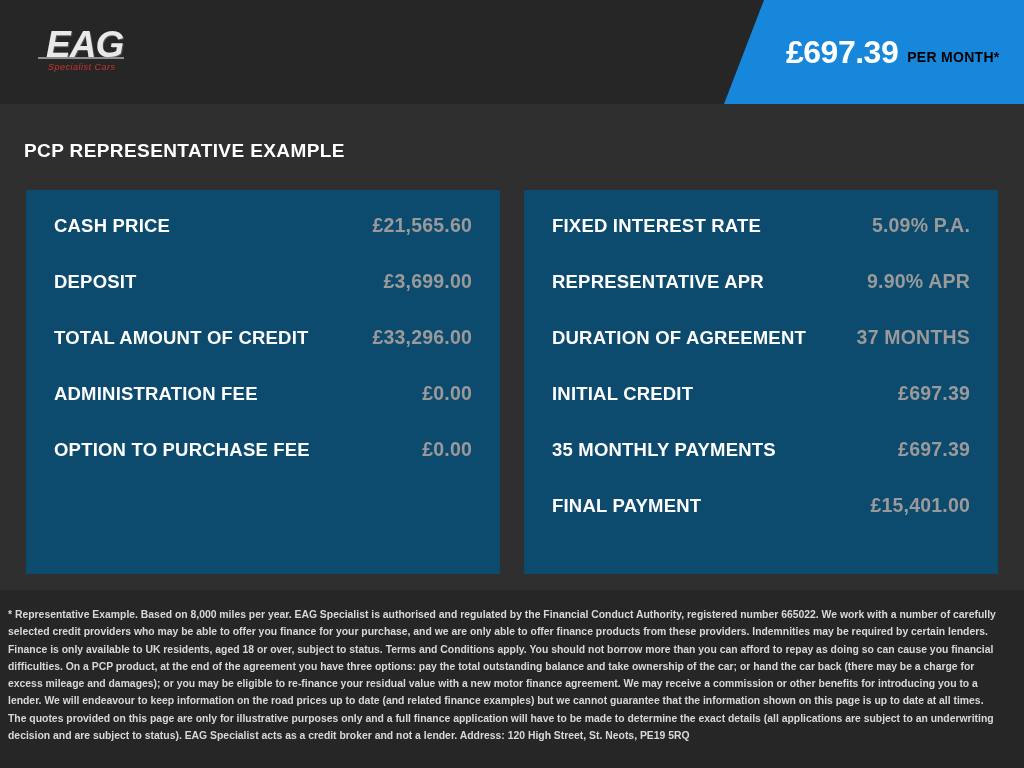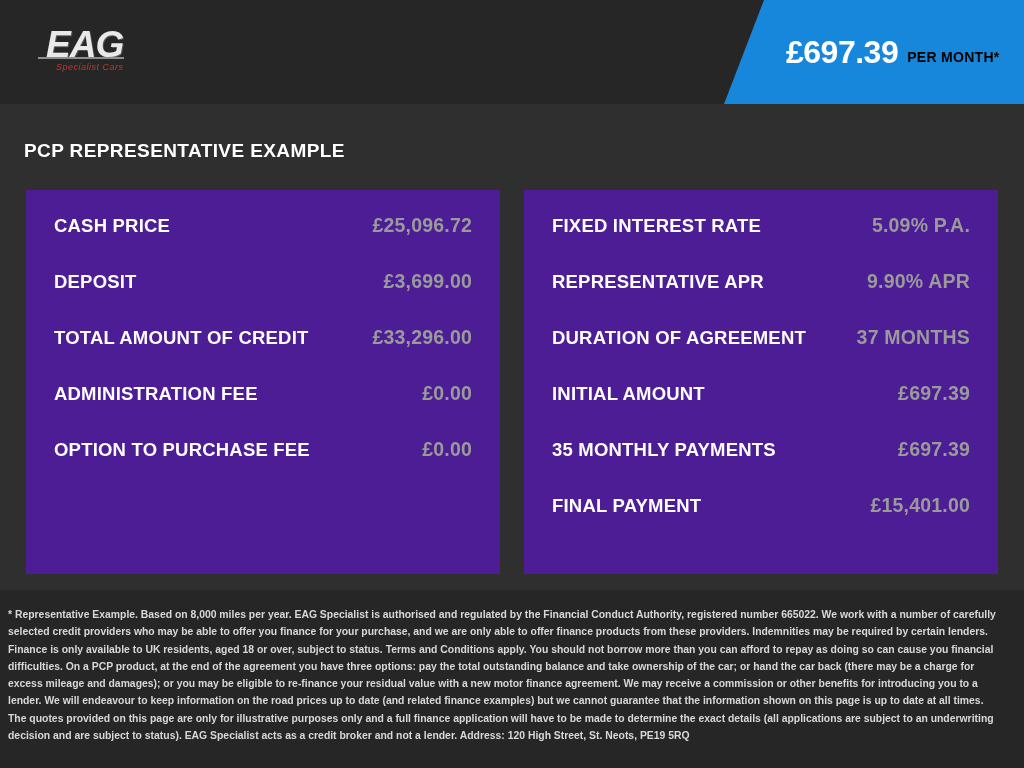--- a/index.html
+++ b/index.html
@@ -41,21 +41,21 @@
     line-height: 38px;
     text-shadow: 1px 1px 0 #555;
     margin-left: 8px;
   }
   .logo-sub {
     font-size: 9px;
     font-style: italic;
     color: #c9342b;
     letter-spacing: 0.5px;
     margin-top: -2px;
-    margin-left: 18px;
+    margin-left: 10px;
   }
   .logo-rule {
     position: absolute;
     left: 0;
     top: 31px;
     width: 86px;
     height: 2px;
     background: #8e8e8e;
   }
   .price-banner {
@@ -97,21 +97,21 @@
     padding: 36px 0 0 24px;
   }
 
   
   .panels {
     display: flex;
     gap: 24px;
     padding: 28px 26px 0 26px;
   }
   .panel {
-    background: #4c1d95;
+    background: #0c4a6e;
     width: 480px;
     padding: 24px 28px 24px 28px;
   }
   .row {
     display: flex;
     align-items: baseline;
     justify-content: space-between;
     height: 56px;
   }
   .row .label {
@@ -164,21 +164,21 @@
     </div>
   </div>
 
   <div class="title">PCP REPRESENTATIVE EXAMPLE</div>
 
   <div class="panels">
 
     <div class="panel">
       <div class="row">
         <span class="label">CASH PRICE</span>
-        <span class="value">£25,096.72</span>
+        <span class="value">£21,565.60</span>
       </div>
       <div class="row">
         <span class="label">DEPOSIT</span>
         <span class="value">£3,699.00</span>
       </div>
       <div class="row">
         <span class="label">TOTAL AMOUNT OF CREDIT</span>
         <span class="value">£33,296.00</span>
       </div>
       <div class="row">
@@ -198,21 +198,21 @@
       </div>
       <div class="row">
         <span class="label">REPRESENTATIVE APR</span>
         <span class="value">9.90% APR</span>
       </div>
       <div class="row">
         <span class="label">DURATION OF AGREEMENT</span>
         <span class="value">37 MONTHS</span>
       </div>
       <div class="row">
-        <span class="label">INITIAL AMOUNT</span>
+        <span class="label">INITIAL CREDIT</span>
         <span class="value">£697.39</span>
       </div>
       <div class="row">
         <span class="label">35 MONTHLY PAYMENTS</span>
         <span class="value">£697.39</span>
       </div>
       <div class="row">
         <span class="label">FINAL PAYMENT</span>
         <span class="value">£15,401.00</span>
       </div>

